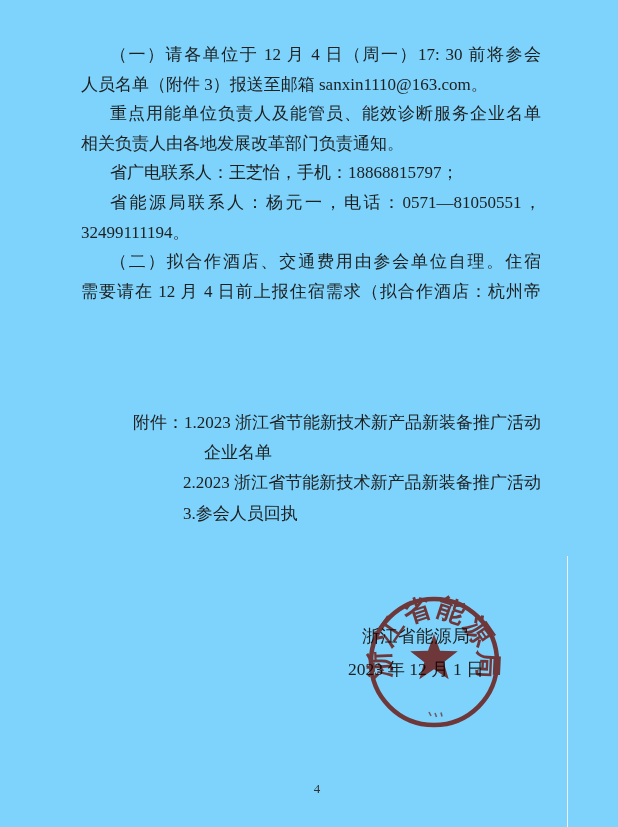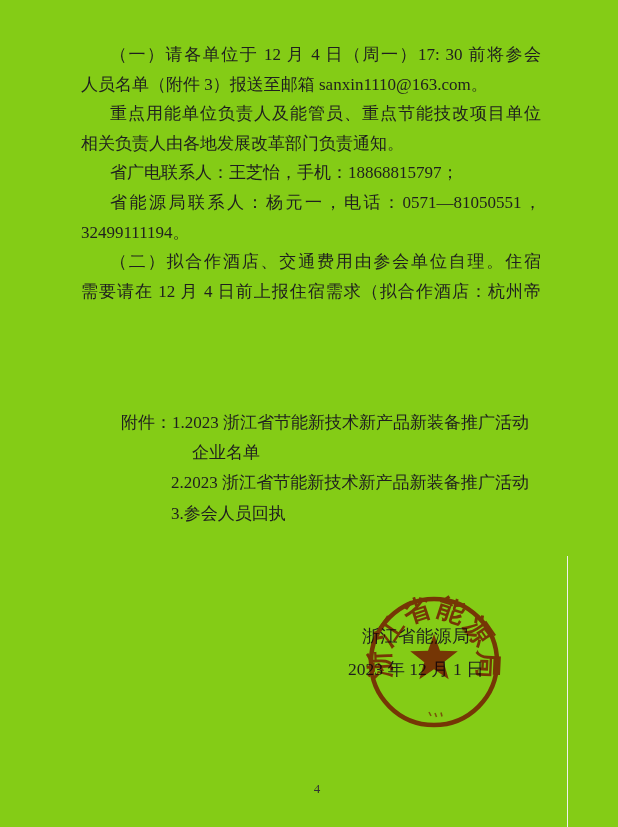--- a/index.html
+++ b/index.html
@@ -4,21 +4,21 @@
 <style>
   html, body {
     margin: 0;
     padding: 0;
     background: #ffffff;
   }
   .page {
     position: relative;
     width: 618px;
     height: 827px;
-    background: #84cc16;
+    background: #7dd3fc;
     overflow: hidden;
     font-family: "Liberation Serif", "DejaVu Serif", serif;
     color: #1f1f1f;
   }
   
   .body-text {
     position: absolute;
     left: 81px;
     top: 40px;
     width: 460px;
@@ -34,21 +34,21 @@
   }
   .ind  { padding-left: 29px; }
   .fill {
     text-align: justify;
     text-align-last: justify;
     text-justify: inter-character;
   }
   
   .attachments {
     position: absolute;
-    left: 69px;
+    left: 81px;
     top: 408px;
     width: 460px;
     font-size: 17px;
   }
   .attachments .line { height: 30.2px; line-height: 30.2px; }
   .att-head { padding-left: 52px; }
   .att-item { padding-left: 102px; }
   .att-cont { padding-left: 123px; }
   
   .sig-org {
@@ -98,21 +98,21 @@
   }
 </style>
 </head>
 <body>
 
 <div class="page">
 
   <div class="body-text">
     <div class="line ind fill">（一）请各单位于 12 月 4 日（周一）17: 30 前将参会</div>
     <div class="line">人员名单（附件 3）报送至邮箱 sanxin1110@163.com。</div>
-    <div class="line ind fill">重点用能单位负责人及能管员、重点节能技改项目单位</div>
+    <div class="line ind fill">重点用能单位负责人及能管员、能效诊断服务企业名单</div>
     <div class="line">相关负责人由各地发展改革部门负责通知。</div>
     <div class="line ind">省广电联系人：王芝怡，手机：18868815797；</div>
     <div class="line ind fill">省能源局联系人：杨元一，电话：0571—81050551，</div>
     <div class="line">32499111194。</div>
     <div class="line ind fill">（二）拟合作酒店、交通费用由参会单位自理。住宿</div>
     <div class="line fill">需要请在 12 月 4 日前上报住宿需求（拟合作酒店：杭州帝</div>
   </div>
 
   <div class="attachments">
     <div class="line att-head fill">附件：1.2023 浙江省节能新技术新产品新装备推广活动</div>

